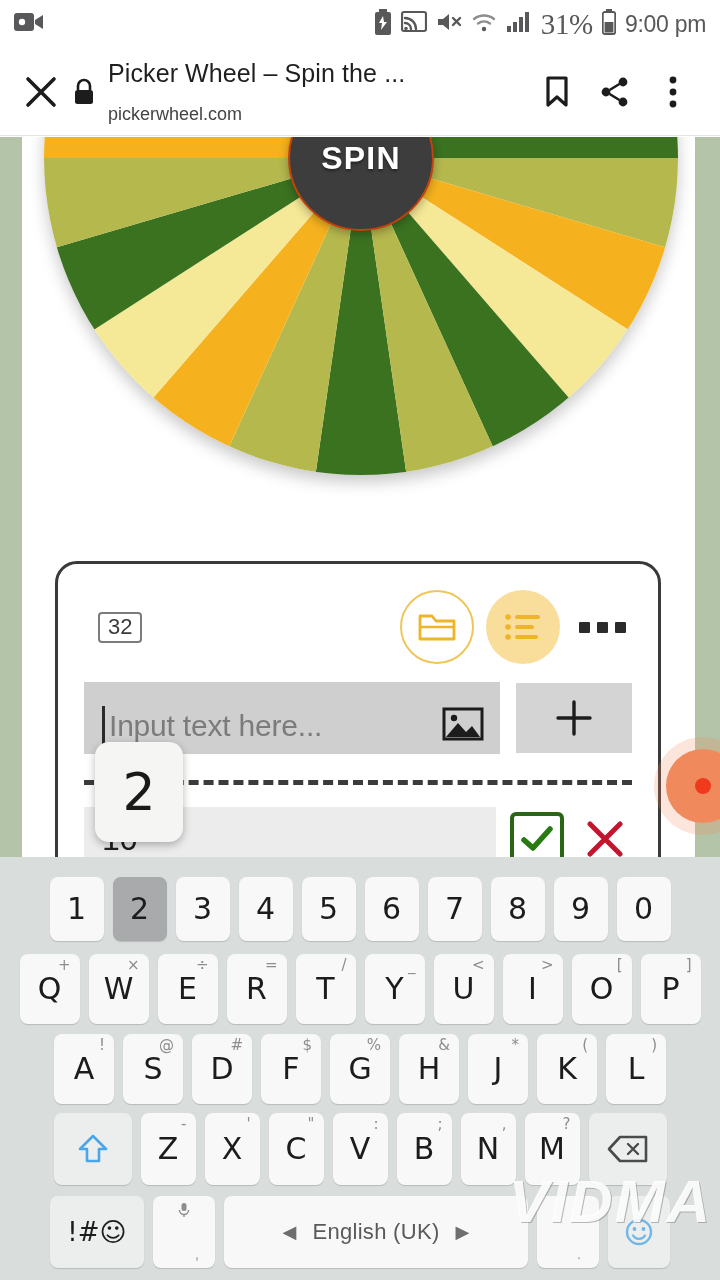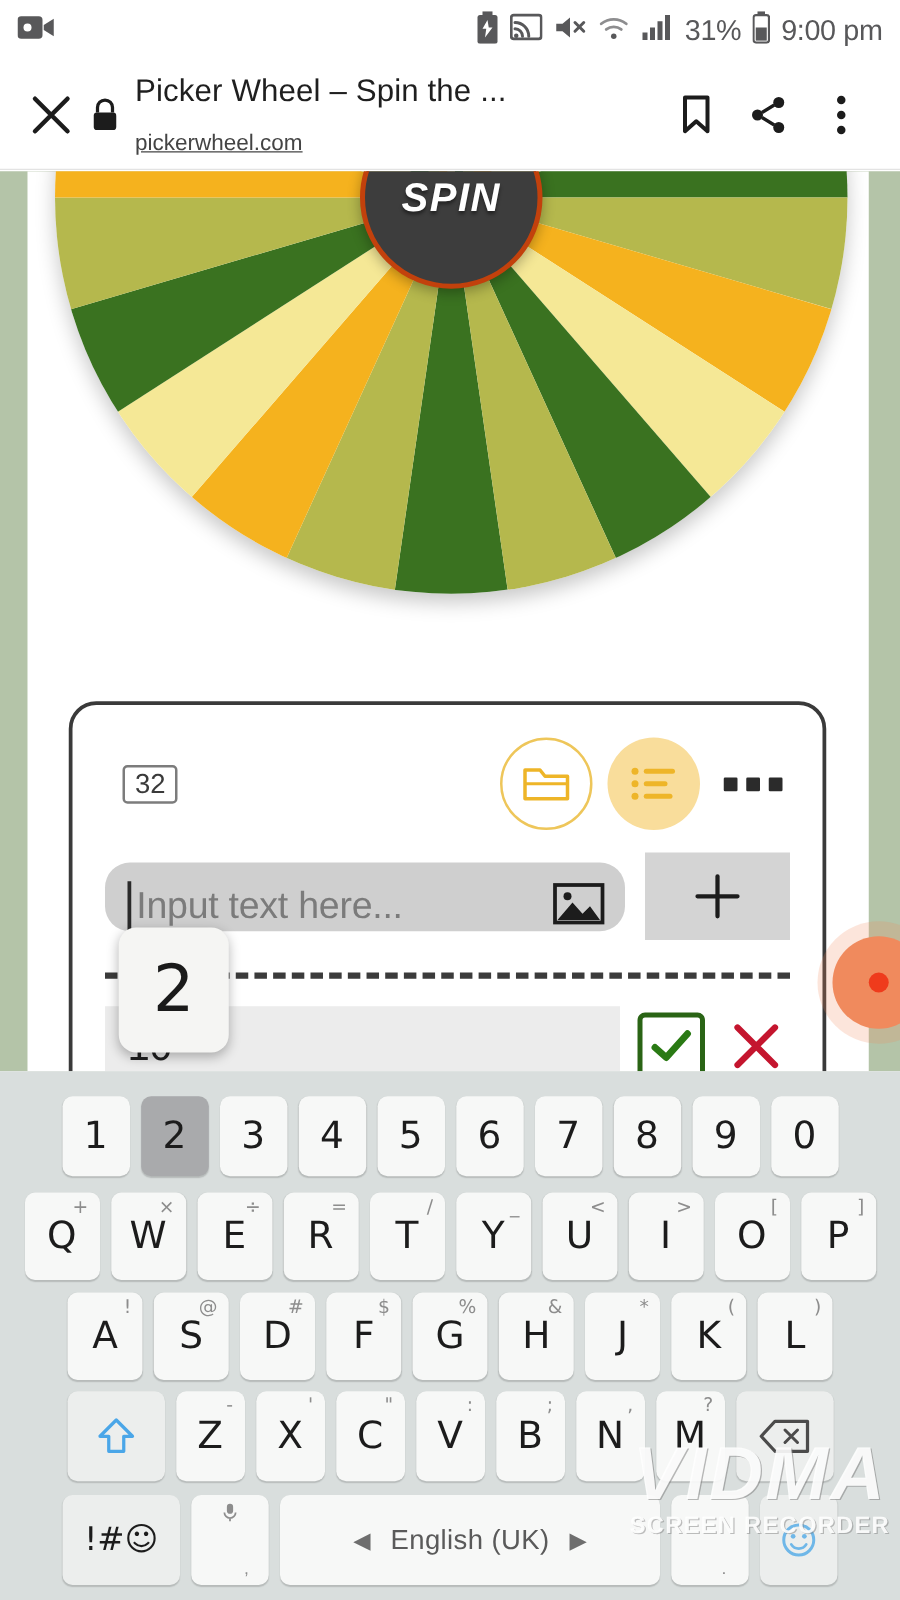--- a/index.html
+++ b/index.html
@@ -32,24 +32,25 @@
   }
   #status-left { display: flex; align-items: center; gap: 8px; }
   #status-right {
     margin-left: auto;
     display: flex;
     align-items: center;
     gap: 9px;
   }
   .sb-ico { display: block; }
   #battery-pct {
-    font-size: 23px;
+    font-size: 29px;
     color: #58585a;
     font-weight: 400;
     letter-spacing: -0.3px;
+    font-family: Liberation Serif, serif;
   }
   #clock {
     font-size: 23px;
     color: #58585a;
     letter-spacing: -0.3px;
   }
 
   
   #browser-bar {
     position: absolute;
@@ -82,21 +83,20 @@
     color: #1f1f1f;
     white-space: nowrap;
     overflow: hidden;
     letter-spacing: 0.1px;
   }
   #page-host {
     font-size: 18px;
     color: #444;
     white-space: nowrap;
     margin-top: 16px;
-    text-decoration: underline;
   }
   .tb-icon-btn {
     width: 58px; height: 58px;
     display: flex; align-items: center; justify-content: center;
     flex: 0 0 auto;
   }
 
   
   #page {
     position: absolute;
@@ -158,27 +158,26 @@
     pointer-events: none;
     font-family: "DejaVu Sans", sans-serif;
   }
   #spin-btn {
     position: absolute;
     left: 50%; top: 50%;
     width: 146px; height: 146px;
     margin-left: -73px; margin-top: -73px;
     border-radius: 50%;
     background: #3d3d3d;
-    border: 4px solid #c2410c;
+    border: 2px solid #c2410c;
     display: flex;
     align-items: center;
     justify-content: center;
     box-shadow: 0 3px 10px rgba(0,0,0,0.3);
     z-index: 5;
-    font-style: italic;
   }
   #spin-label {
     color: #ffffff;
     font-size: 32px;
     font-weight: bold;
     letter-spacing: 1.2px;
     text-shadow: 0 2px 3px rgba(0,0,0,0.45);
   }
 
   
@@ -245,27 +244,26 @@
   }
 
   #input-row {
     display: flex;
     align-items: center;
     gap: 16px;
     margin-top: 22px;
   }
   #text-input {
     flex: 1 1 auto;
-    height: 55px;
+    height: 72px;
     background: #cfcfcf;
     display: flex;
     align-items: center;
     padding: 16px 16px 0 18px;
     position: relative;
-    border-radius: 20px;
   }
   #caret {
     width: 3px;
     height: 40px;
     background: #2a2a2a;
     margin-right: 4px;
   }
   #input-placeholder {
     font-size: 30px;
     color: #7b7b7b;
@@ -925,16 +923,15 @@
           <circle cx="10.5" cy="12" r="1.9" fill="#6fb7e8"></circle>
           <circle cx="19.5" cy="12" r="1.9" fill="#6fb7e8"></circle>
           <path d="M9 18.5 a7 7 0 0 0 12 0" fill="none" stroke="#6fb7e8" stroke-width="2.2" stroke-linecap="round"></path>
         </svg>
       </div>
     </div>
   </div>
 
   <div id="watermark">
     <div id="wm-main">VIDMA</div>
-    <div id="wm-sub">SCREEN RECORDER</div>
   </div>
 
 </div>
 
 </body></html>

